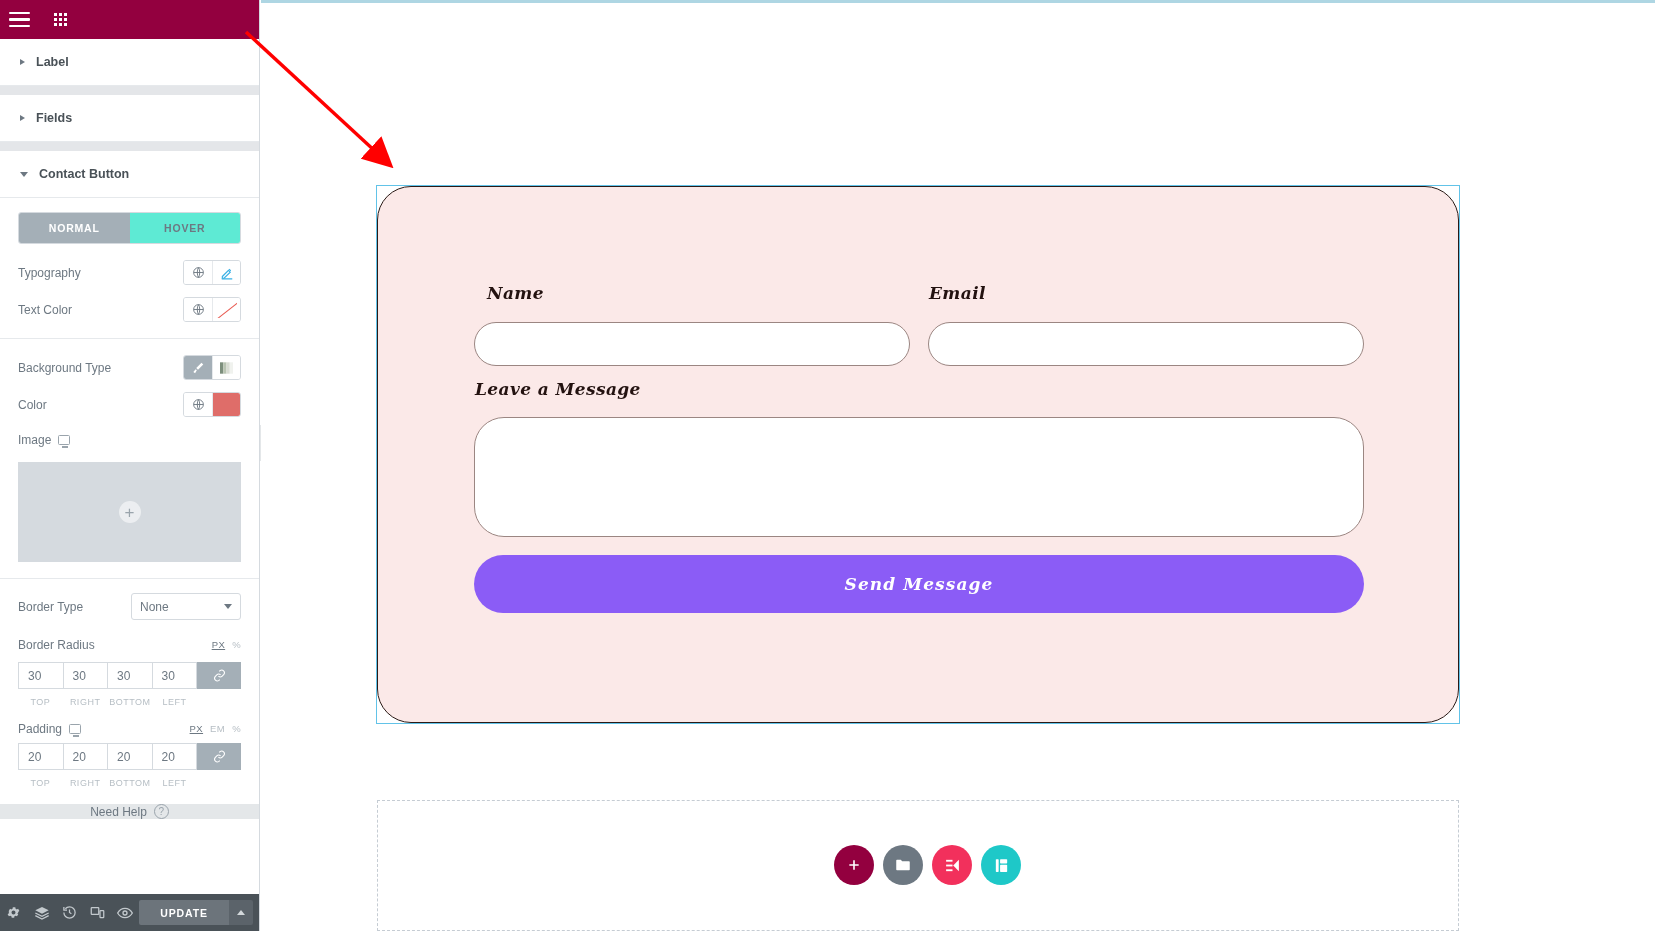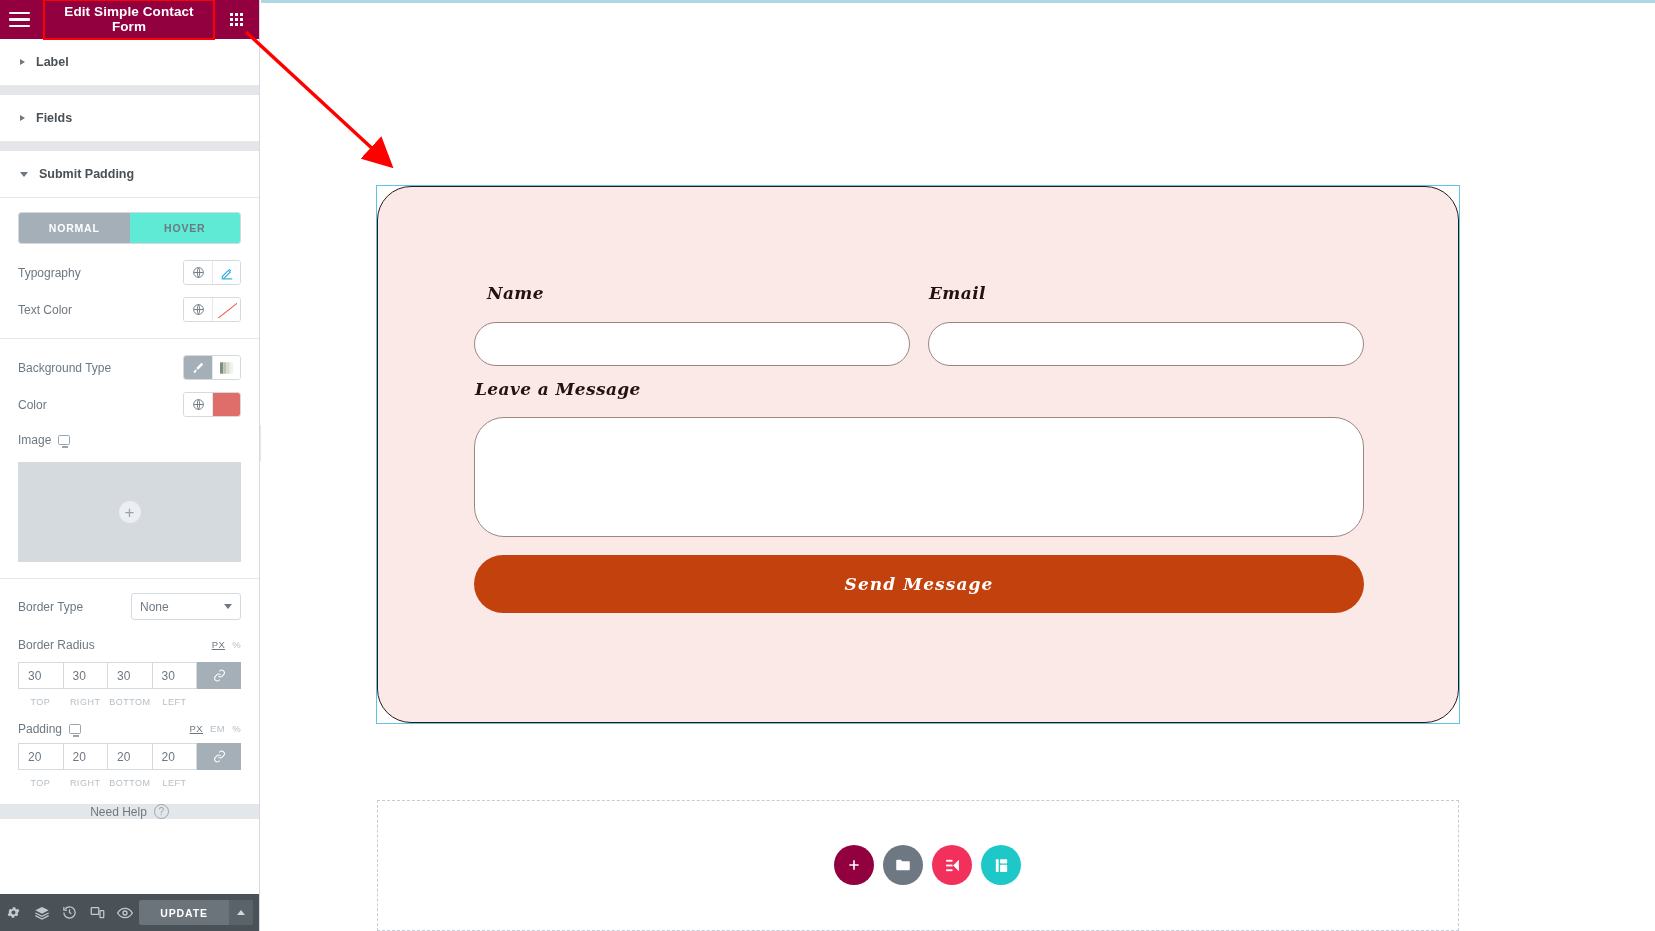--- a/index.html
+++ b/index.html
@@ -286,21 +286,21 @@
     letter-spacing: .4px;
   }
   .text-input {
     position: absolute;
     background: #ffffff;
     border: 1.1px solid #9b8682;
     border-radius: 30px;
   }
   #send-btn {
     position: absolute;
-    background: #c2410c;
+    background: #8b5cf6;
     border-radius: 30px;
     display: flex; align-items: center; justify-content: center;
     cursor: pointer;
   }
   #send-btn span {
     font-family: "DejaVu Serif", serif;
     font-weight: bold; font-style: italic;
     font-size: 17px; color: #ffffff; letter-spacing: 1.1px;
   }
 
@@ -339,21 +339,20 @@
 <div id="app">
 
   <div id="panel">
 
     <div id="panel-header">
       <div class="hamburger">
         <span></span>
           <span></span>
           <span></span>
       </div>
-      <div id="panel-title">Edit Simple Contact Form</div>
       <div id="grid-btn">
         <div class="grid-glyph">
             <i></i>
             <i></i>
             <i></i>
             <i></i>
             <i></i>
             <i></i>
             <i></i>
             <i></i>
@@ -371,21 +370,21 @@
       <div class="section-gap"></div>
 
       <div class="section-head">
         <span class="tri"></span>
         <span>Fields</span>
       </div>
       <div class="section-gap"></div>
 
       <div class="section-head">
         <span class="tri down"></span>
-        <span>Submit Padding</span>
+        <span>Contact Button</span>
       </div>
 
       <div class="ctrl-group">
 
         <div class="tabs-row">
           <div class="tabs">
             <div class="tab active">NORMAL</div>
             <div class="tab">HOVER</div>
           </div>
         </div>

